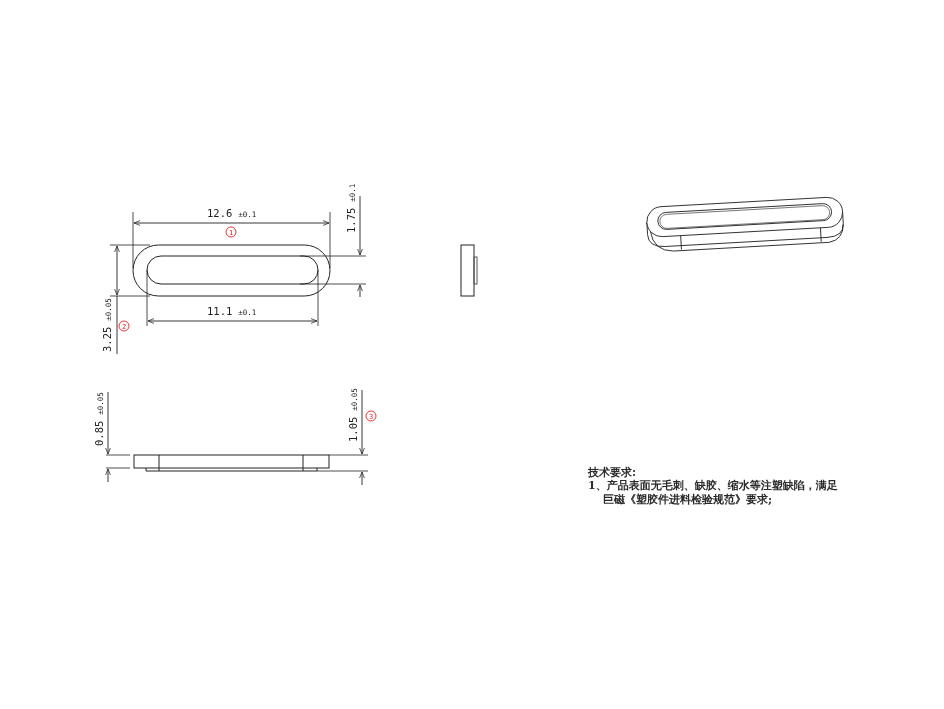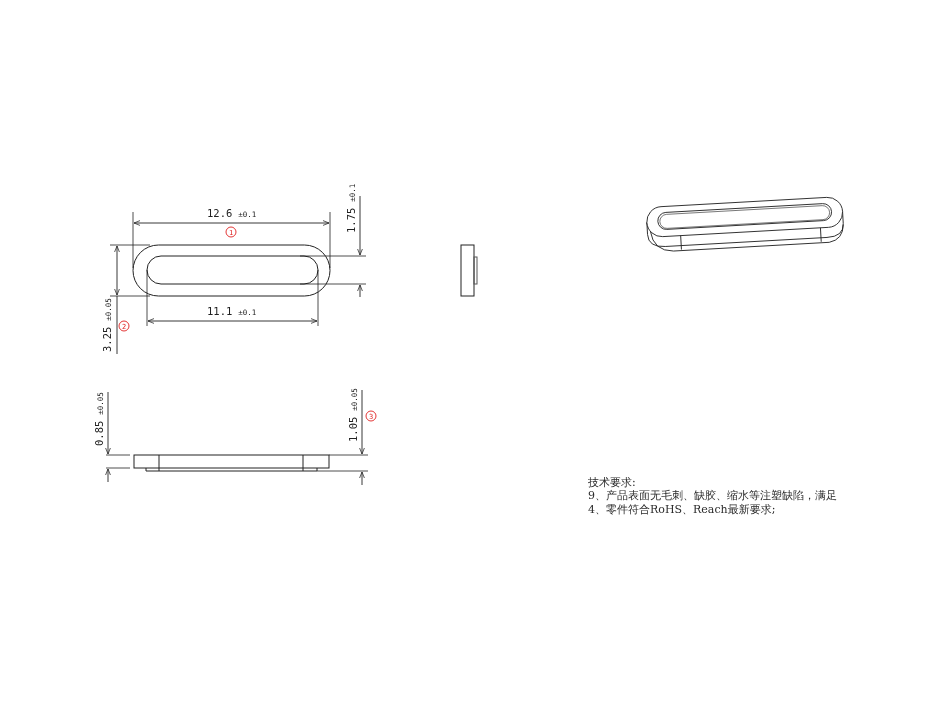--- a/index.html
+++ b/index.html
@@ -1,18 +1,18 @@
 <!DOCTYPE html>
 <html><head>
 <meta charset="utf-8">
 <style>
   html, body { margin: 0; padding: 0; background: #ffffff; }
   body { width: 944px; height: 709px; position: relative; overflow: hidden; font-family: "DejaVu Serif", serif; }
   #drawing { position: absolute; left: 0; top: 0; }
-  .notes { position: absolute; left: 588px; top: 476px; font-family: "DejaVu Serif", "Liberation Serif", serif; font-size: 11px; line-height: 13.4px; color: #2a2a2a; letter-spacing: 0px; }
+  .notes { position: absolute; left: 588px; top: 466px; font-family: "DejaVu Serif", "Liberation Serif", serif; font-size: 11px; line-height: 13.4px; color: #2a2a2a; letter-spacing: 0px; font-weight: bold; }
   .notes div { white-space: nowrap; }
   .notes .indent { padding-left: 15px; }
   svg text { font-family: "DejaVu Sans Mono", "Liberation Mono", monospace; fill: #222; }
 </style>
 </head>
 <body>
 
 <svg id="drawing" width="944" height="709" viewBox="0 0 944 709" xmlns="http://www.w3.org/2000/svg">
   <defs>
     <marker id="arr" viewBox="0 0 10 10" refX="10" refY="5" markerWidth="7" markerHeight="7" orient="auto-start-reverse">
@@ -110,15 +110,15 @@
     <rect x="660" y="210" width="170" height="14" rx="7" ry="7" stroke-width="0.6"></rect>
 
     <line x1="680" y1="232" x2="680" y2="246"></line>
     <line x1="820" y1="232" x2="820" y2="246"></line>
     <path d="M650,226 Q652,246 672,247 L828,247 Q842,245 843,230"></path>
   </g>
 </svg>
 
 <div class="notes">
   <div>技术要求:</div>
-  <div>9、产品表面无毛刺、缺胶、缩水等注塑缺陷，满足</div>
-  <div>4、零件符合RoHS、Reach最新要求;</div>
+  <div>1、产品表面无毛刺、缺胶、缩水等注塑缺陷，满足</div>
+  <div class="indent">巨磁《塑胶件进料检验规范》要求;</div>
 </div>
 
 </body></html>

